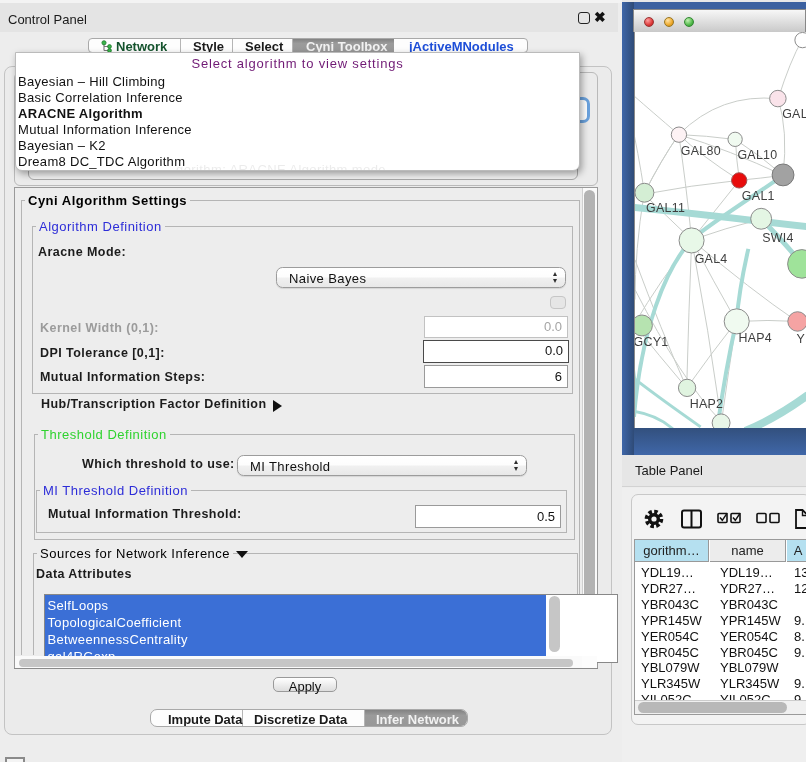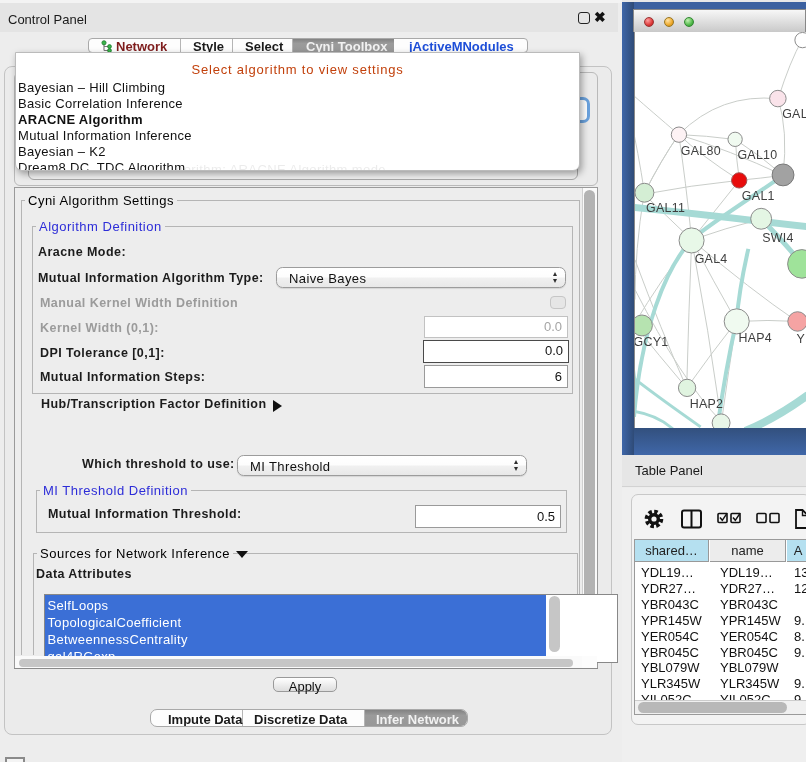--- a/index.html
+++ b/index.html
@@ -29,21 +29,21 @@
 <div class="abs" style="left:578px;top:12px;width:12px;height:12px;border:1.6px solid #222;border-radius:3px;"></div>
 <div class="abs" style="left:594px;top:9px;font-size:14px;font-weight:bold;color:#111;">✖</div>
 
 <div class="abs" style="left:4px;top:66px;width:608px;height:669px;border:1px solid #c3c3c3;border-radius:8px;background:#ebebeb;"></div>
 
 <div id="toptabs" class="abs" style="left:88px;top:37.5px;width:440px;height:15px;background:#fdfdfd;border:1px solid #a9a9a9;border-radius:4px;overflow:hidden;font-size:13px;font-weight:bold;letter-spacing:0;">
   <div class="abs" style="left:0;top:0;width:92px;height:15px;border-right:1px solid #b5b5b5;"></div>
   <div class="abs" style="left:92px;top:0;width:52px;height:15px;border-right:1px solid #b5b5b5;"></div>
   <div class="abs" style="left:144px;top:0;width:60px;height:15px;border-right:1px solid #b5b5b5;"></div>
   <div class="abs" style="left:204px;top:0;width:101px;height:15px;background:linear-gradient(#828282,#9b9b9b 30%,#979797);"></div>
-  <div class="abs" style="left:27px;top:0px;color:#7f1d1d;">Network</div>
+  <div class="abs" style="left:27px;top:0px;color:#14532d;">Network</div>
   <div class="abs" style="left:104px;top:0px;color:#1a1a1a;">Style</div>
   <div class="abs" style="left:156px;top:0px;color:#1a1a1a;">Select</div>
   <div class="abs" style="left:217px;top:0px;color:#f2f2f2;">Cyni Toolbox</div>
   <div class="abs" style="left:320px;top:0px;color:#1d4ed8;">jActiveMNodules</div>
 
   <svg class="abs" style="left:11px;top:1px;" width="13" height="13" viewBox="0 0 13 13">
     <path d="M4 3.5 L4 10.5 M4 6.5 L9 6.5 M4 10.5 L9 10.5" stroke="#777" stroke-width="1.1" fill="none"></path>
     <circle cx="4" cy="2.8" r="2.1" fill="#39b54a" stroke="#1f7a2d" stroke-width="0.8"></circle>
     <circle cx="9.5" cy="6.5" r="1.9" fill="#39b54a" stroke="#1f7a2d" stroke-width="0.8"></circle>
     <circle cx="9.5" cy="10.5" r="1.9" fill="#39b54a" stroke="#1f7a2d" stroke-width="0.8"></circle>
@@ -52,45 +52,46 @@
 
 <div class="abs" style="left:14px;top:72px;width:584px;height:114px;border:1px solid #b9b9b9;border-radius:6px;background:#ebebeb;"></div>
 <div class="abs" style="left:28px;top:97px;width:562px;height:26px;border:3px solid #6aa1dc;border-radius:7px;background:#fff;"></div>
 <div class="abs" style="left:28px;top:142px;width:550px;height:38px;border:1px solid #a8a8a8;border-radius:6px;background:#f0f0f0;"></div>
 
 <div class="abs" style="left:14px;top:187px;width:584px;height:482px;border:1px solid #9a9a9a;background:#ededed;"></div>
 
 <div class="abs" style="left:582px;top:188px;width:15px;height:467px;background:#fafafa;border-left:1px solid #d0d0d0;"></div>
 <div class="abs" style="left:584px;top:190px;width:11px;height:462px;background:#b3b3b3;border-radius:6px;"></div>
 
-<div class="grp" style="left:21px;top:200px;width:559px;height:455px;border-bottom:none;">
+<div class="grp" style="left:21px;top:200px;width:559px;height:455px;border-bottom:none;font-weight:bold;">
   <span class="gt" style="left:3px;background:#ededed;">Cyni Algorithm Settings</span>
 </div>
 
 <div class="grp" style="left:32px;top:226px;width:541px;height:168px;">
   <span class="gt" style="color:#2d2dd8;">Algorithm Definition</span>
 </div>
 <div class="lbl" style="left:38px;top:245px;">Aracne Mode:</div>
-<div class="lbl" style="left:38px;top:271px;">Mutual Information Algorithm Type:</div>
 <div class="combo" style="left:276px;top:267px;width:290px;height:21px;text-align:center;">
       <span class="ct">Naive Bayes</span>
       <span class="arr"></span>
     </div>
-<div class="lbl" style="left:40px;top:296px;color:#9b9b9b;">Manual Kernel Width Definition</div>
 <div class="abs" style="left:550px;top:296px;width:16px;height:13px;background:#e6e6e6;border:1px solid #c6c6c6;border-radius:4px;"></div>
 <div class="lbl" style="left:40px;top:321px;color:#9b9b9b;text-align:center;">Kernel Width (0,1):</div>
 <div class="tf" style="left:424px;top:316px;width:144px;height:22px;border:1px solid #c2c2c2;color:#a5a5a5;line-height:20px;">0.0</div>
 <div class="lbl" style="left:40px;top:346px;">DPI Tolerance [0,1]:</div>
 <div class="tf" style="left:423px;top:340px;width:146px;height:23px;border:1.5px solid #4a4a4a;color:#111;line-height:20px;">0.0</div>
 <div class="lbl" style="left:40px;top:370px;">Mutual Information Steps:</div>
 <div class="tf" style="left:424px;top:365px;width:144px;height:23px;border:1px solid #9a9a9a;color:#111;line-height:21px;">6</div>
 
 <div class="lbl" style="left:41px;top:397px;">Hub/Transcription Factor Definition</div>
 <div class="abs" style="left:273px;top:400px;width:0;height:0;border-top:6px solid transparent;border-bottom:6px solid transparent;border-left:9px solid #111;"></div>
 
+<div class="grp" style="left:34px;top:434px;width:541px;height:106px;">
+  <span class="gt" style="color:#2fd32f;">Threshold Definition</span>
+</div>
 <div class="lbl" style="left:82px;top:457px;">Which threshold to use:</div>
 <div class="combo" style="left:237px;top:455px;width:290px;height:21px;">
       <span class="ct">MI Threshold</span>
       <span class="arr"></span>
     </div>
 
 <div class="grp" style="left:36px;top:490px;width:531px;height:43px;">
   <span class="gt" style="color:#2d2dd8;">MI Threshold Definition</span>
 </div>
 <div class="lbl" style="left:48px;top:507px;">Mutual Information Threshold:</div>
@@ -120,21 +121,21 @@
   <div class="abs" style="left:92px;top:0;width:122px;height:18.5px;border-right:1px solid #b5b5b5;"></div>
   <div class="abs" style="left:214px;top:0;width:104px;height:18.5px;background:linear-gradient(#828282,#9b9b9b 30%,#979797);"></div>
   <div class="abs" style="left:17px;top:2px;color:#1a1a1a;">Impute Data</div>
   <div class="abs" style="left:103px;top:2px;color:#1a1a1a;">Discretize Data</div>
   <div class="abs" style="left:225px;top:2px;color:#f2f2f2;">Infer Network</div>
 </div>
 
 <div class="abs" style="left:5px;top:757px;width:20px;height:10px;border:2px solid #8a8a8a;background:#f4f4f4;"></div>
 
 <div class="abs" style="left:15px;top:52px;width:565px;height:119px;background:#fff;border:1px solid #bbb;border-radius:0 0 7px 7px;box-shadow:2px 3px 7px rgba(0,0,0,0.35);z-index:30;overflow:hidden;">
-  <div style="text-align:center;font-size:13px;color:#c2410c;margin-top:9px;letter-spacing:0.8px;">Select algorithm to view settings</div>
+  <div style="text-align:center;font-size:13px;color:#701a75;margin-top:3px;letter-spacing:0.8px;">Select algorithm to view settings</div>
   <div style="font-size:13px;color:#111;line-height:16.1px;padding-left:2px;margin-top:3px;letter-spacing:0.3px;">
     Bayesian – Hill Climbing<br>
     Basic Correlation Inference<br>
     <b>ARACNE Algorithm</b><br>
     Mutual Information Inference<br>
     Bayesian – K2<br>
     Dream8 DC_TDC Algorithm
   </div>
   <div class="abs" style="left:160px;top:109px;font-size:13px;color:rgba(60,60,60,0.10);letter-spacing:0.4px;text-decoration:underline;">gorithm: ARACNE Algorithm mode</div>
 </div>
@@ -246,21 +247,21 @@
     <path d="M76 9.5 l2.3 2.8 5-7.5" stroke-width="1.5"></path>
     <path d="M89 9.5 l2.3 2.8 5-7.5" stroke-width="1.5"></path>
     <rect x="113" y="5.5" width="9" height="9" rx="1"></rect>
     <rect x="126" y="5.5" width="9" height="9" rx="1"></rect>
     <path d="M152 2 h6.5 l5.5 5.5 v12.5 h-12 z" stroke-width="1.8"></path>
         <path d="M158.5 2 v5.5 h5.5" stroke-width="1.4"></path>
   </g>
 </svg>
 
 <div class="abs" style="left:634px;top:539px;width:172px;height:176px;background:#fff;border:1px solid #9a9a9a;border-right:none;overflow:hidden;">
-  <div class="abs" style="left:0;top:0;width:74px;height:22px;background:#b5e0f0;border-right:1px solid #999;border-bottom:1px solid #999;text-align:center;font-size:13px;line-height:22px;color:#222;">shared…</div>
+  <div class="abs" style="left:0;top:0;width:74px;height:22px;background:#b5e0f0;border-right:1px solid #999;border-bottom:1px solid #999;text-align:center;font-size:13px;line-height:22px;color:#222;">gorithm…</div>
   <div class="abs" style="left:75px;top:0;width:76px;height:22px;background:#ececec;border-right:1px solid #999;border-bottom:1px solid #999;text-align:center;font-size:13px;line-height:22px;color:#222;">name</div>
   <div class="abs" style="left:152px;top:0;width:22px;height:22px;background:#b5e0f0;border-bottom:1px solid #999;font-size:13px;line-height:22px;color:#222;text-align:center;">A</div>
   <div class="abs" style="left:6px;top:25px;font-size:13px;color:#111;line-height:15.9px;">YDL19…<br>YDR27…<br>YBR043C<br>YPR145W<br>YER054C<br>YBR045C<br>YBL079W<br>YLR345W<br>YIL052C</div>
   <div class="abs" style="left:85px;top:25px;font-size:13px;color:#111;line-height:15.9px;">YDL19…<br>YDR27…<br>YBR043C<br>YPR145W<br>YER054C<br>YBR045C<br>YBL079W<br>YLR345W<br>YIL052C</div>
   <div class="abs" style="left:159px;top:25px;font-size:13px;color:#111;line-height:15.9px;">13<br>12<br><br>9.<br>8.<br>9.<br><br>9.<br>9.</div>
   <div class="abs" style="left:0;top:160px;width:172px;height:16px;background:#f0f0f0;border-top:1px solid #ccc;"></div>
   <div class="abs" style="left:3px;top:162px;width:149px;height:11px;background:#b8b8b8;border-radius:6px;"></div>
 </div>
 
 </div>

